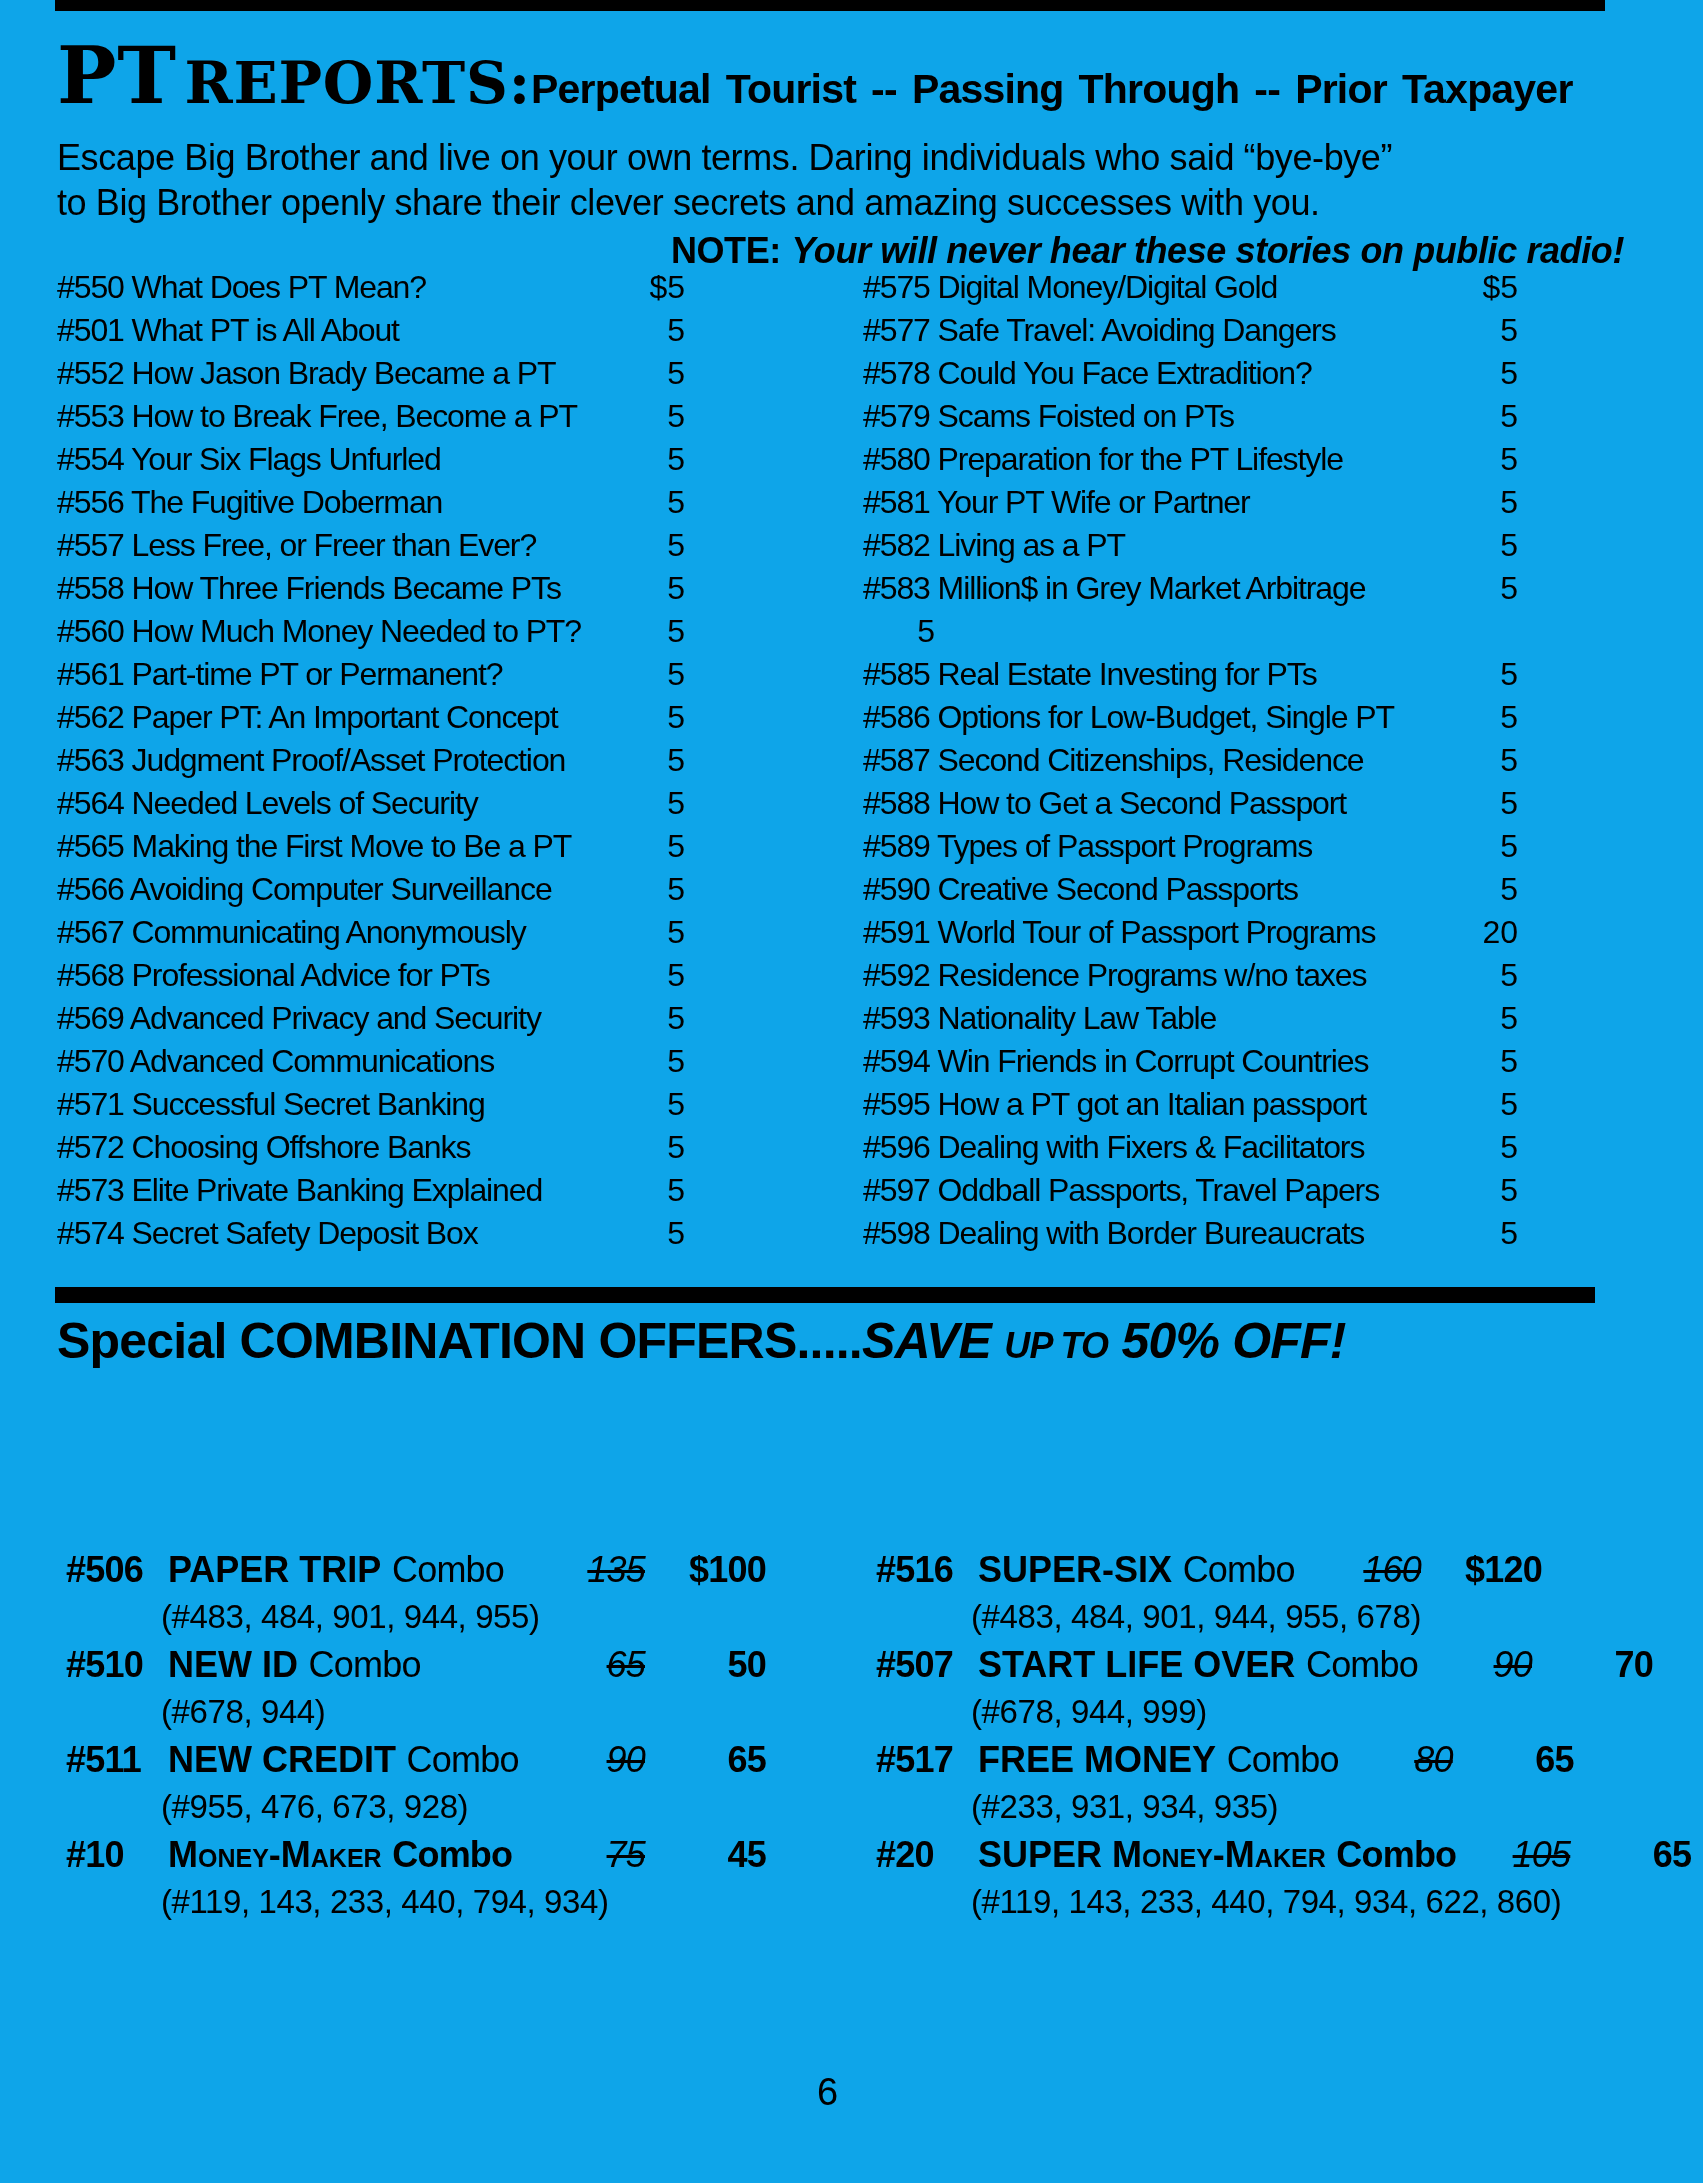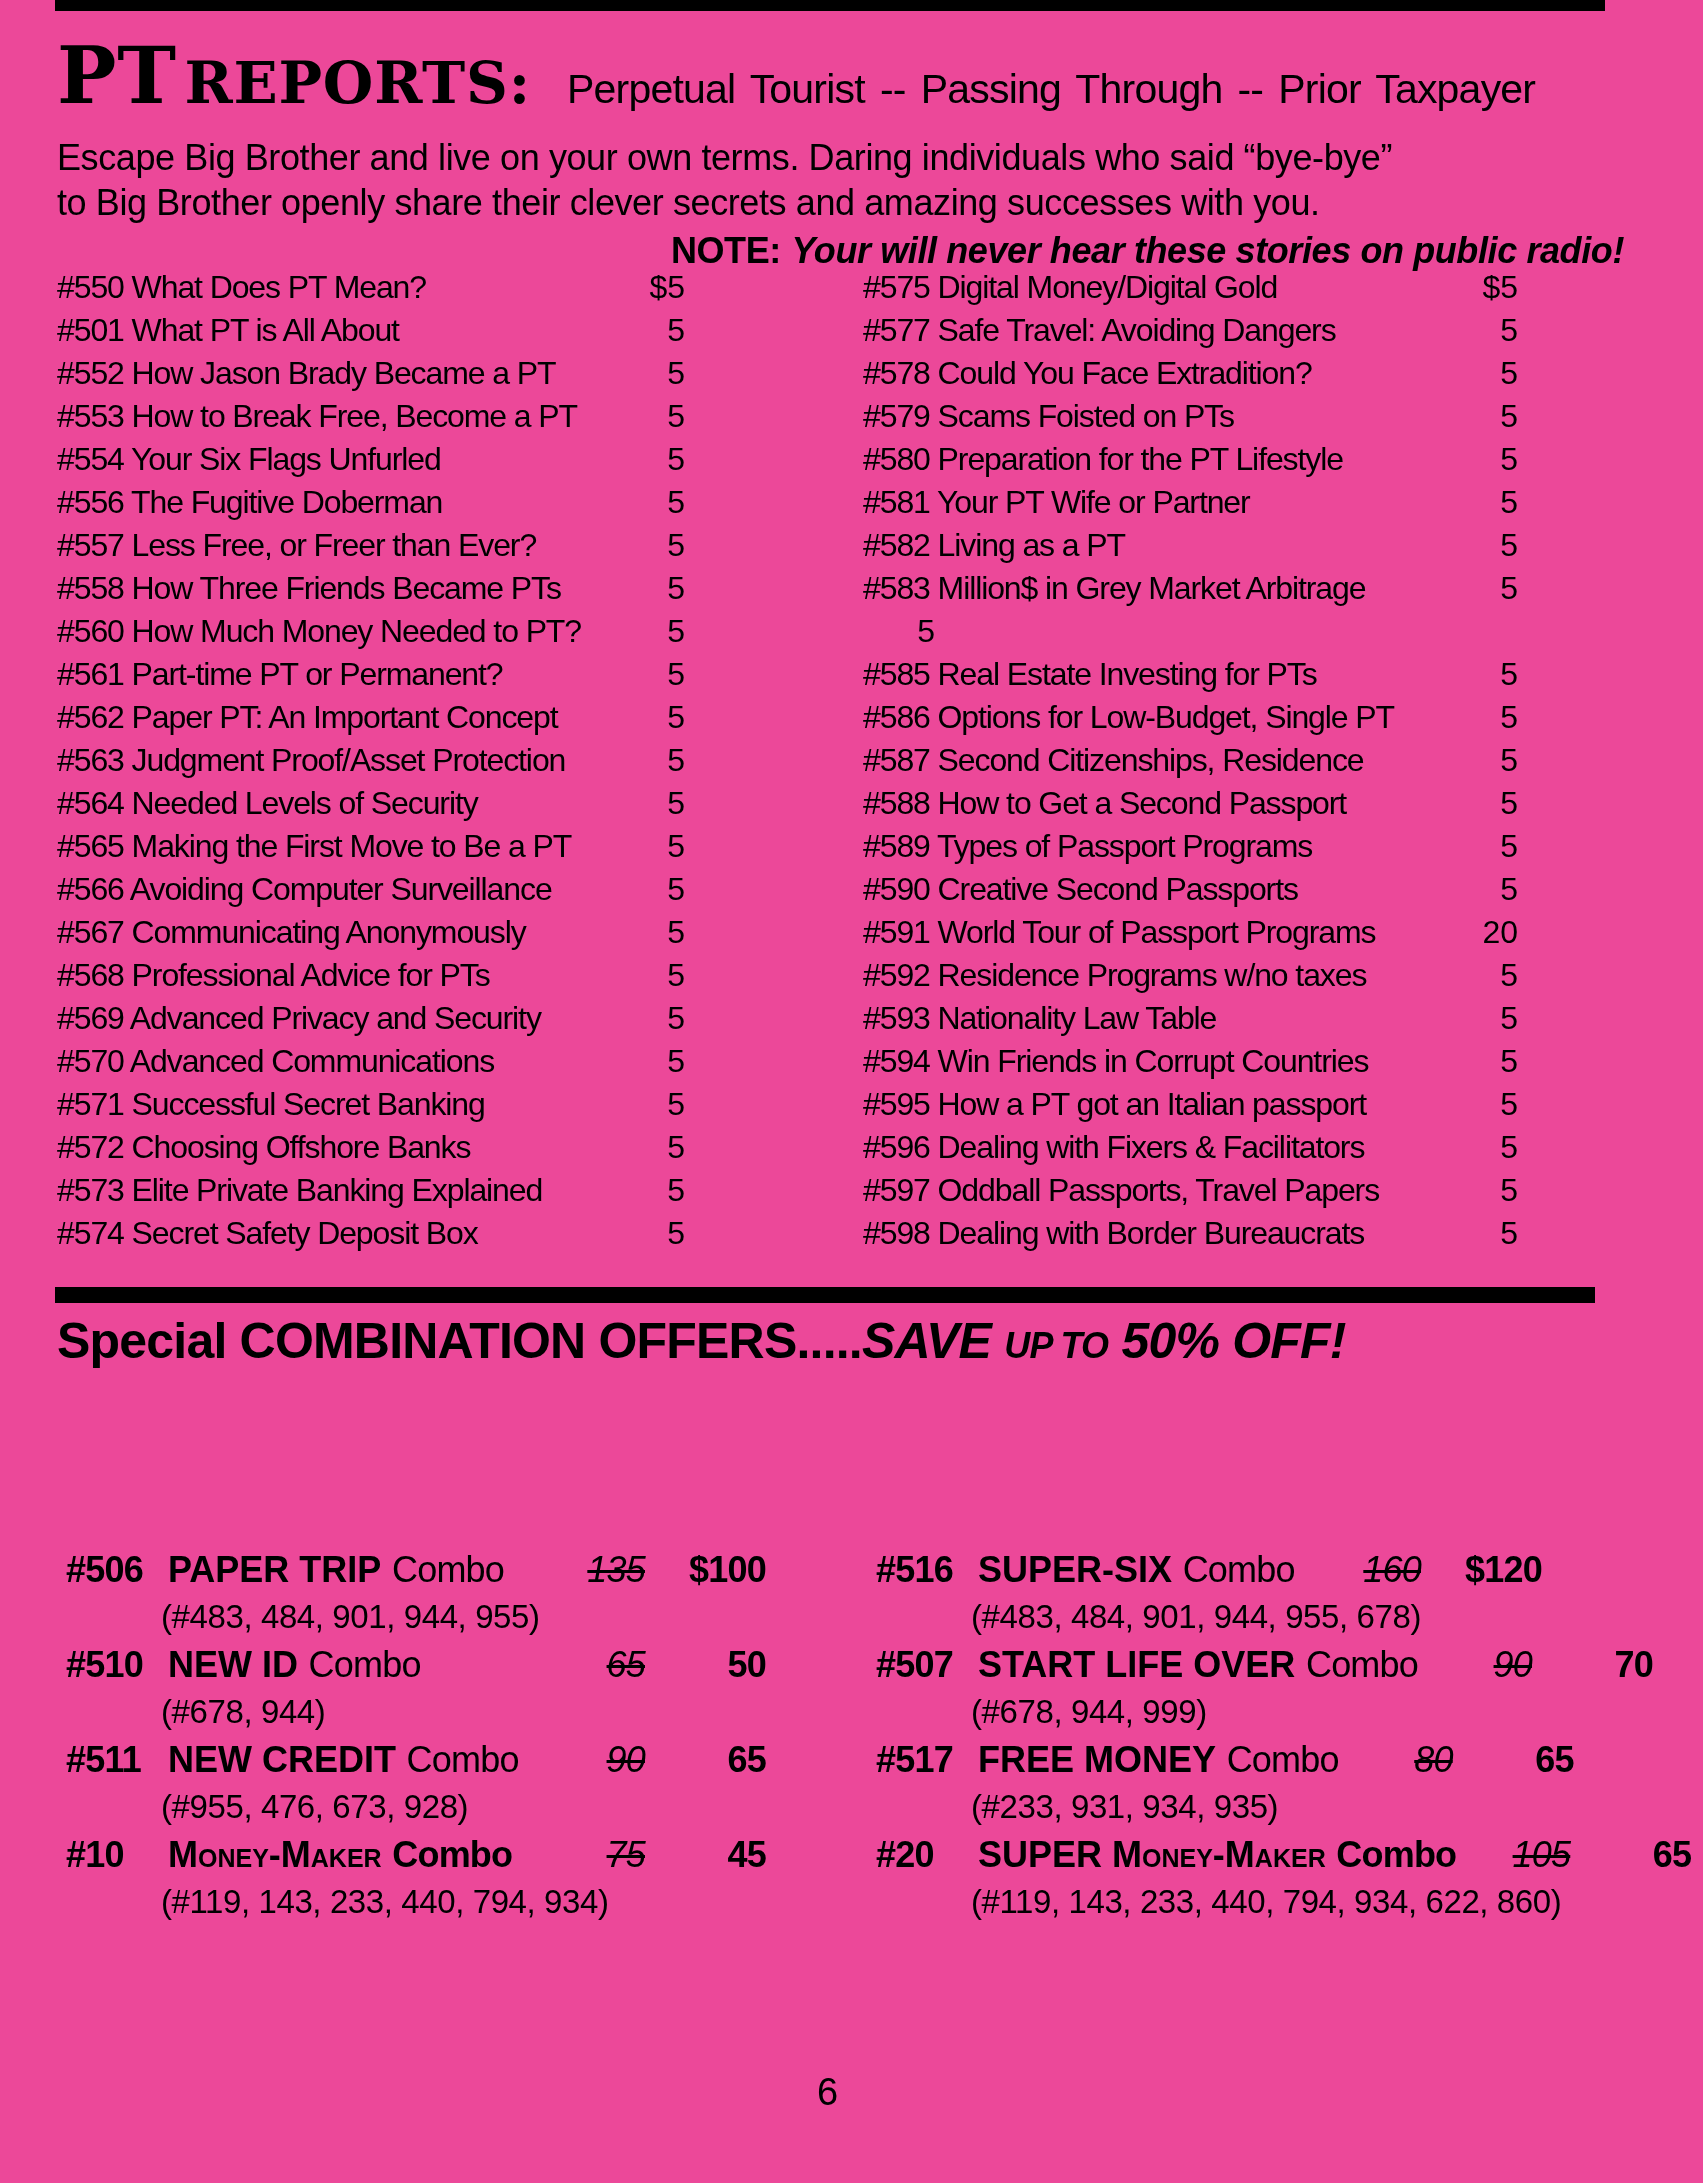--- a/index.html
+++ b/index.html
@@ -1,20 +1,20 @@
 <!DOCTYPE html>
 <html style="font-size:12px"><head>
 <meta charset="utf-8">
 <title>PT Reports</title>
 <style>
   html,body{margin:0;padding:0;background:#808080;}
   .page{
     position:relative;
     width:1703px;height:2183px;
-    background:#ec4899;
+    background:#0ea5e9;
     color:#000;
     font-family:"Liberation Sans", sans-serif;
     overflow:hidden;
   }
   .rule{position:absolute;background:#000;}
   .rule.top{left:55px;top:0;width:1550px;height:11.4px;}
   .rule.mid{left:55px;top:1287px;width:1540px;height:16px;}
 
   
   .header{
@@ -23,22 +23,22 @@
   }
   .brand{
     font-family:"DejaVu Serif", serif;
     font-weight:700;font-size:79px;letter-spacing:0.8px;
   }
   .brand-suffix{
     font-family:"DejaVu Serif", serif;
     font-weight:700;font-size:58px;margin-left:7.6px;letter-spacing:0.8px;
   }
   .tagline{
-    font-size:41px;font-weight:400;letter-spacing:-0.8px;
-    margin-left:36px;word-spacing:4.5px;
+    font-size:41px;font-weight:700;letter-spacing:-0.8px;
+    word-spacing:4.5px;
   }
 
   
   .intro{
     position:absolute;left:57px;top:135px;width:1567px;
     font-size:36px;line-height:45px;letter-spacing:-0.4px;
   }
   .intro-line{display:block;white-space:nowrap;}
   .note{display:block;text-align:right;font-weight:700;margin-top:3px;}
   .note-label{font-weight:700;}

